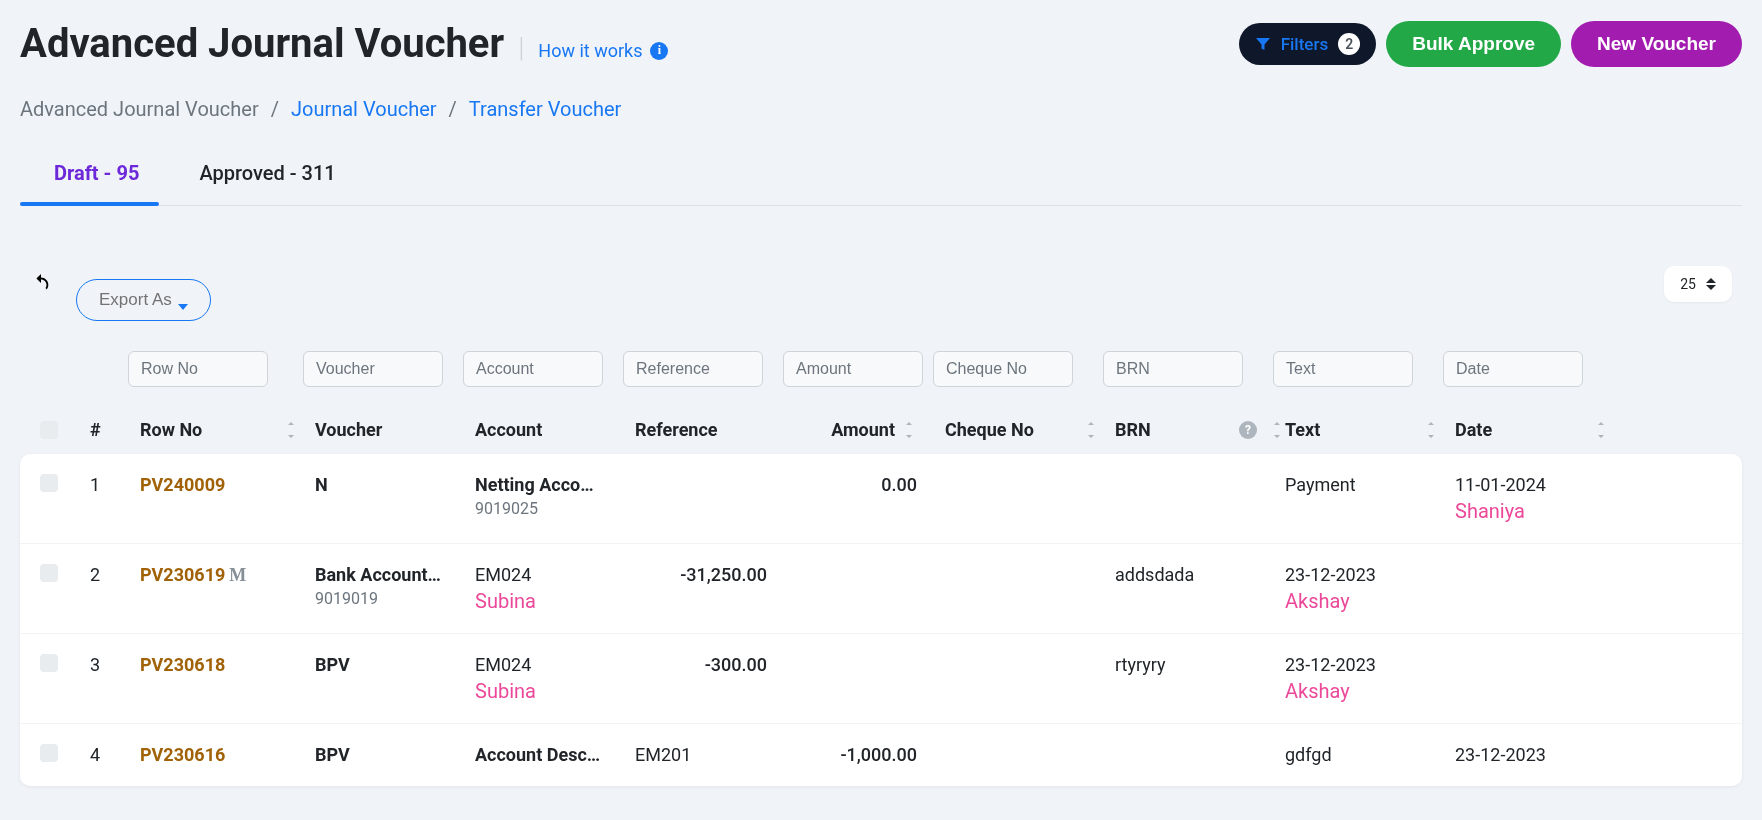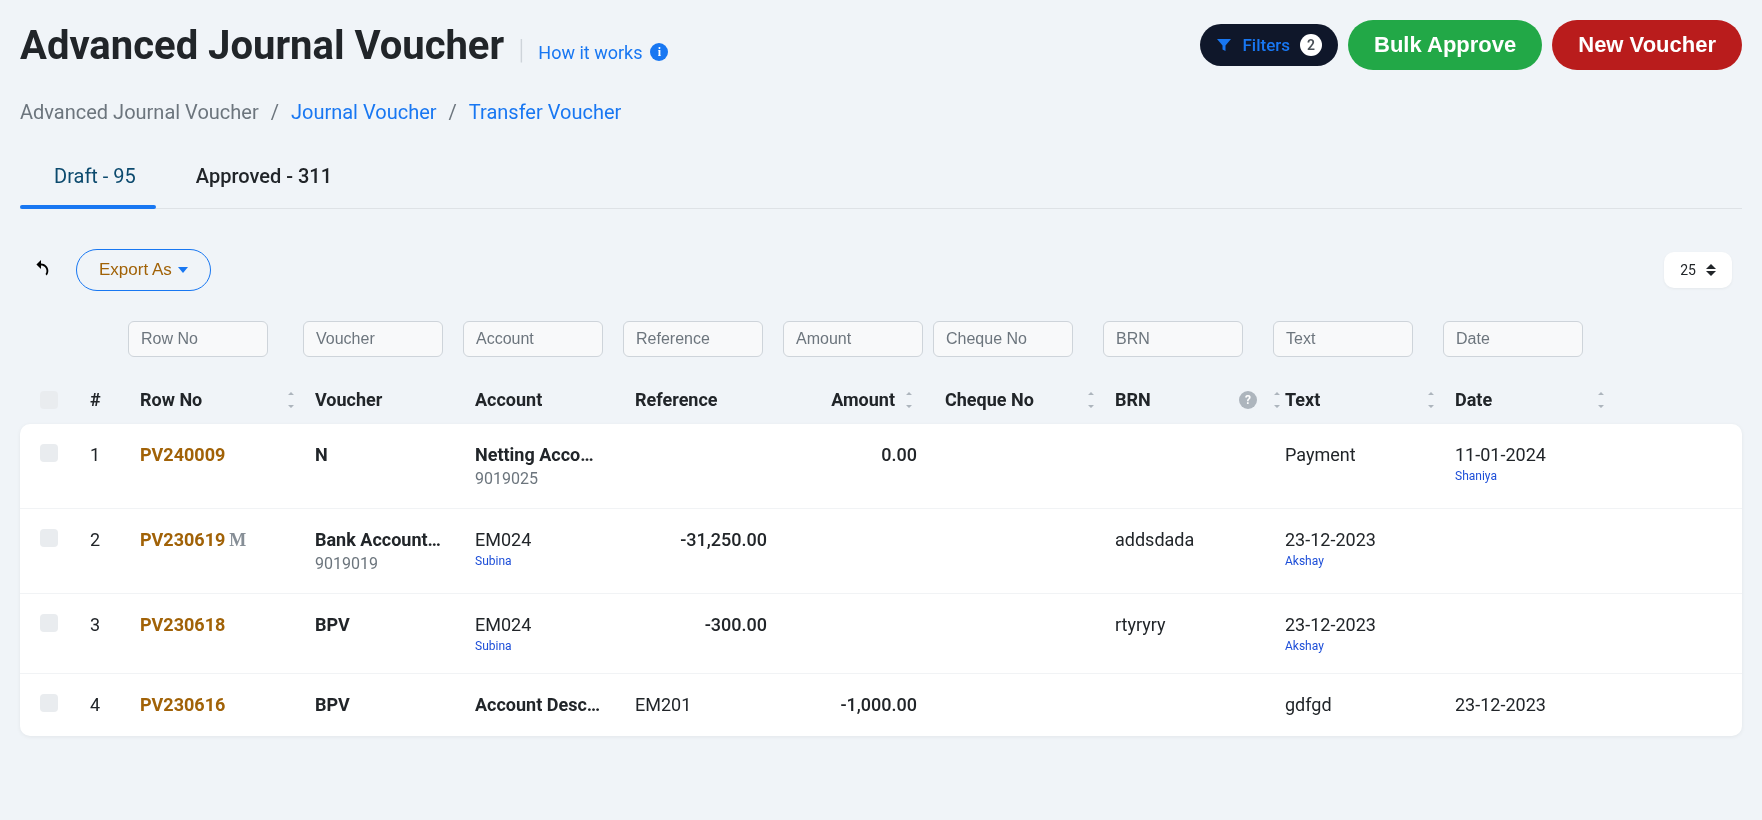--- a/index.html
+++ b/index.html
@@ -33,45 +33,45 @@
     padding: 10px 16px; border-radius: 999px; font-size: 17px; cursor: pointer;
   }
   .filters-pill .count {
     background: #fff; color: #495057; font-size: 14px; font-weight: 600;
     width: 22px; height: 22px; border-radius: 50%;
     display: inline-flex; align-items: center; justify-content: center;
   }
   .filter-icon { width: 16px; height: 16px; fill: #1877f2; }
   .btn {
     border: none; border-radius: 999px; padding: 12px 26px;
-    font-size: 22px; font-weight: 600; cursor: pointer; color: #fff;
+    font-size: 19px; font-weight: 600; cursor: pointer; color: #fff;
   }
   .btn-green { background: #22a847; }
-  .btn-blue { background: #b91c1c; }
+  .btn-blue { background: #a21caf; }
 
   .breadcrumb { display: flex; gap: 12px; font-size: 20px; margin: 30px 0 40px 0; color: #6c757d; }
   .breadcrumb .sep { color: #6c757d; }
   .breadcrumb .current { color: #6c757d; }
   .breadcrumb a { color: #1877f2; text-decoration: none; }
 
   .tabs { display: flex; gap: 60px; border-bottom: 1px solid #dee2e6; margin-bottom: 40px; padding-left: 34px; }
   .tab { font-size: 20px; font-weight: 500; color: #212529; padding: 0 0 20px 0; cursor: pointer; position: relative; }
-  .tab.active { color: #0c4a6e; font-weight: 400; }
+  .tab.active { color: #6d28d9; font-weight: 700; }
   .tab.active::after {
     content: ""; position: absolute; left: -34px; right: -20px; bottom: -1px;
     height: 4px; background: #1877f2; border-radius: 2px;
   }
 
   .toolbar { display: flex; align-items: center; justify-content: space-between; margin-bottom: 30px; padding: 0 10px; }
   .toolbar-left { display: flex; align-items: center; gap: 24px; }
   .refresh-icon { width: 22px; height: 22px; cursor: pointer; }
   .export-btn {
-    border: 1.5px solid #1877f2; color: #a16207; background: transparent;
+    border: 1.5px solid #1877f2; color: #737373; background: transparent;
     border-radius: 999px; padding: 10px 22px; font-size: 17px; cursor: pointer;
-    display: inline-flex; align-items: center; gap: 6px;
+    display: inline-flex; align-items: flex-end; gap: 6px; margin-top: 33px;
   }
   .caret-down { width: 0; height: 0; border-left: 5px solid transparent; border-right: 5px solid transparent; border-top: 6px solid #1877f2; }
   .page-size {
     background: #fff; border-radius: 10px; padding: 10px 16px;
     display: inline-flex; align-items: center; gap: 10px; font-size: 14px;
     box-shadow: 0 1px 3px rgba(0,0,0,0.05);
   }
   .updown { display: inline-flex; flex-direction: column; line-height: 0; gap: 2px; }
   .updown .u { width: 0; height: 0; border-left: 5px solid transparent; border-right: 5px solid transparent; border-bottom: 5px solid #212529; }
   .updown .d { width: 0; height: 0; border-left: 5px solid transparent; border-right: 5px solid transparent; border-top: 5px solid #212529; }
@@ -95,21 +95,21 @@
   .row:last-child { border-bottom: none; }
   .cell-link { color: #a16207; font-weight: 700; }
   .m-badge {
     display: inline-block; margin-left: 4px; font-family: Georgia, serif;
     font-weight: 700; color: #868e96; font-size: 18px;
   }
   .primary-text { font-weight: 700; display: block; white-space: nowrap; overflow: hidden; text-overflow: ellipsis; max-width: 140px; }
   .sub-text { color: #6c757d; font-size: 16px; display: block; margin-top: 4px; font-weight: 600; }
   .voucher-primary { font-weight: 700; }
   .amount { text-align: right; padding-right: 28px; font-weight: 500; }
-  .date-sub { color: #1d4ed8; font-size: 12px; display: block; margin-top: 4px; }
+  .date-sub { color: #ec4899; font-size: 20px; display: block; margin-top: 4px; }
 </style>
 </head>
 <body>
 
 <div class="header-row">
   <div class="title-group">
     <h1 class="page-title">Advanced Journal Voucher</h1>
     <span class="title-sep">|</span>
     <a href="#" class="how-link">
       <span>How it works</span>

